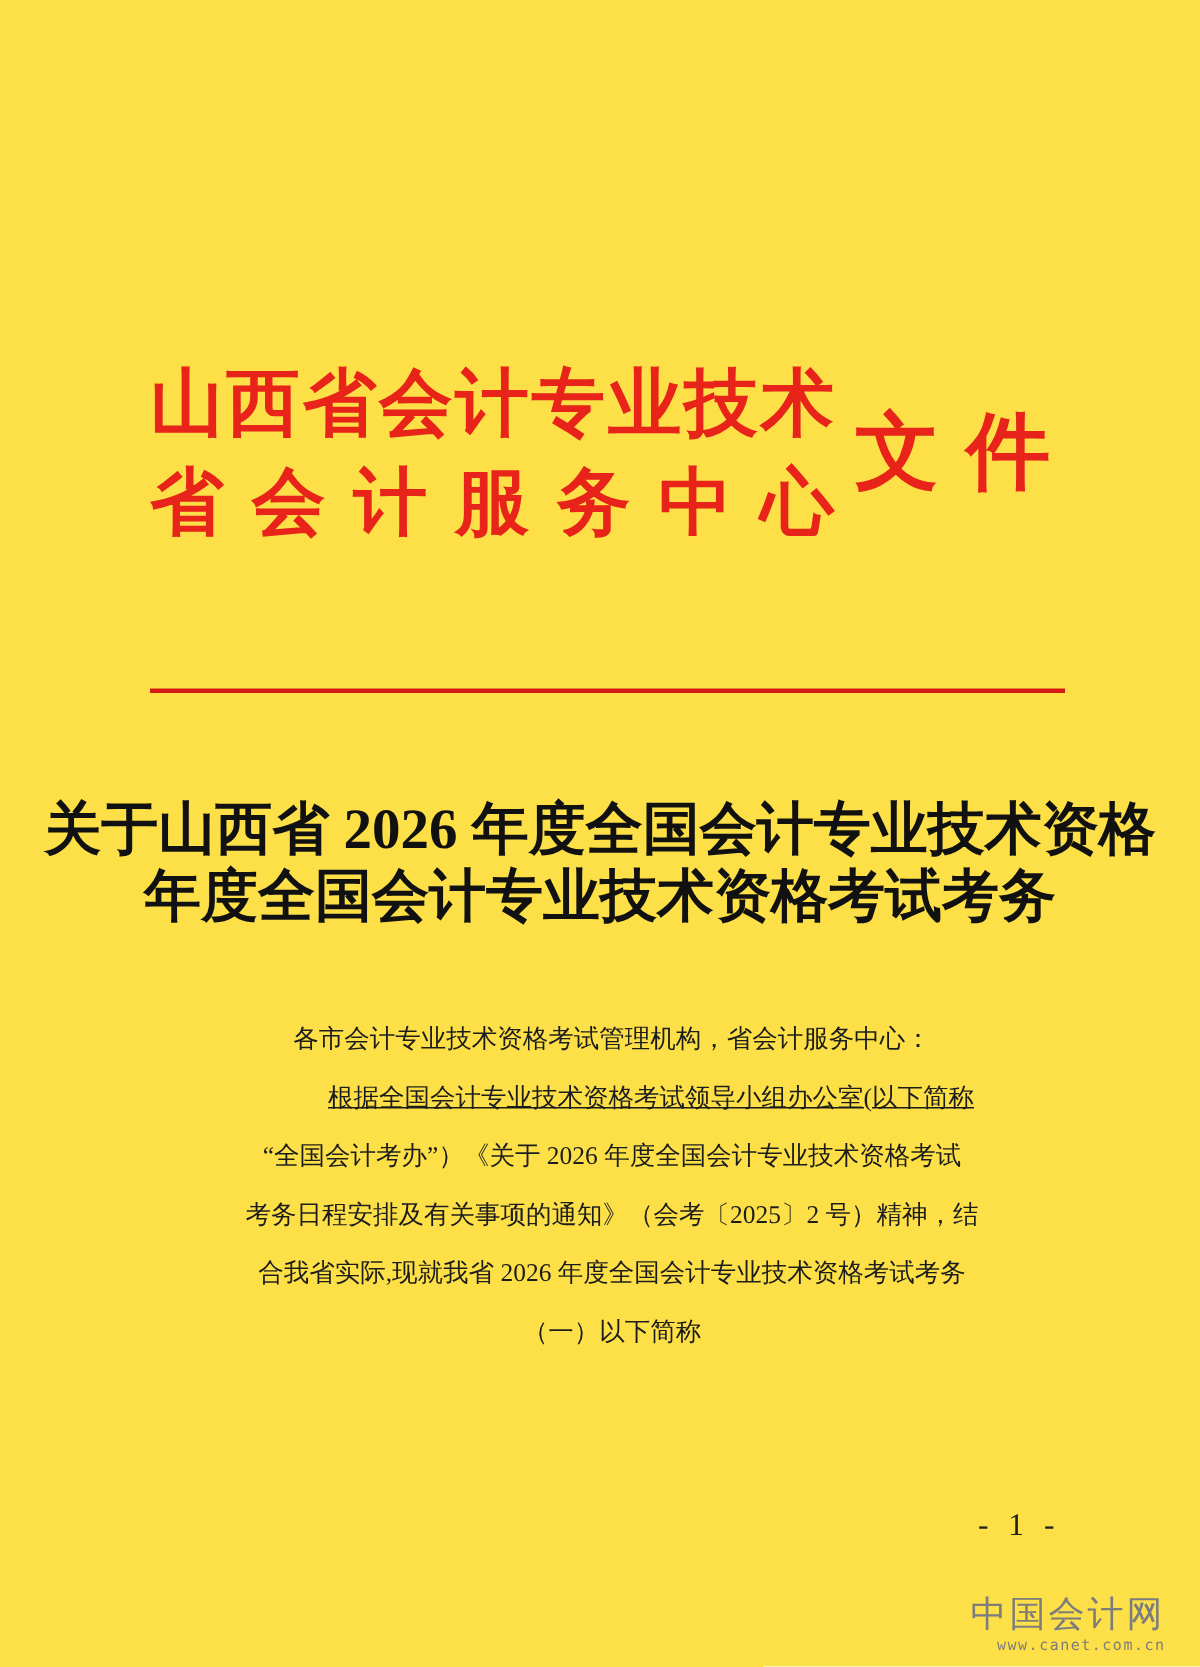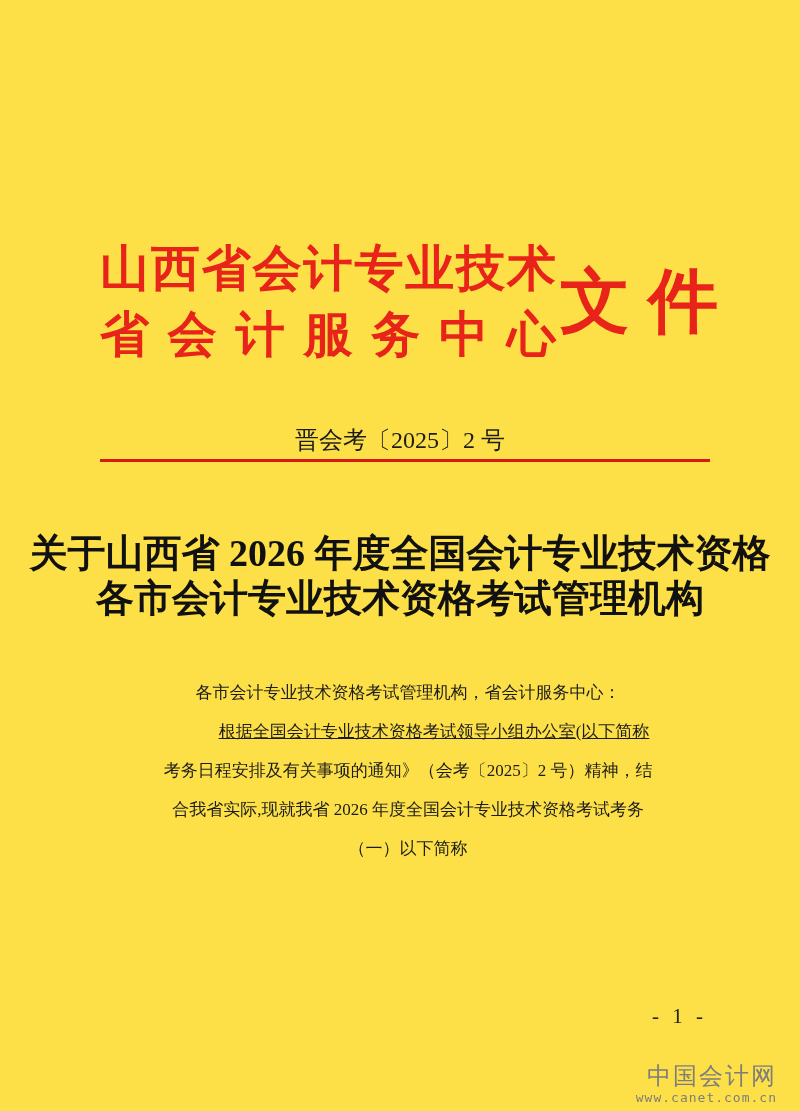--- a/index.html
+++ b/index.html
@@ -28,23 +28,23 @@
     font-size: 49px;
     line-height: 66px;
   }
   .org-line {
     text-align: justify;
     text-align-last: justify;
   }
   .doc-type {
     color: #e8231a;
     font-weight: bold;
-    font-size: 70px;
+    font-size: 56px;
     letter-spacing: 18px;
-    margin-left: 4px;
+    margin-left: 14px;
     white-space: nowrap;
   }
   
   .doc-number {
     position: absolute;
     top: 424px;
     left: 0;
     right: 0;
     text-align: center;
     font-size: 24px;
@@ -107,51 +107,51 @@
     text-align: right;
     color: #7d7d7d;
   }
   .watermark-name {
     font-size: 24px;
     letter-spacing: 2px;
     font-family: "DejaVu Sans", "Liberation Sans", sans-serif;
     line-height: 26px;
   }
   .watermark-url {
-    font-size: 13px;
+    font-size: 10px;
     font-family: "DejaVu Sans Mono", "Liberation Mono", monospace;
     letter-spacing: 1px;
     line-height: 17px;
   }
 </style>
 </head>
 <body>
 
 <div class="page">
 
   <div class="letterhead">
     <div class="org-name">
       <div class="org-line">山西省会计专业技术</div>
       <div class="org-line">省会计服务中心</div>
     </div>
     <div class="doc-type">文件</div>
   </div>
 
-  <div class="doc-number">晋会考〔2025〕2 号</div>
 
   <div class="divider"></div>
 
   <div class="title">
     <div>关于山西省 2026 年度全国会计专业技术资格</div>
-    <div>各市会计专业技术资格考试管理机构</div>
+    <div>年度全国会计专业技术资格考试考务</div>
   </div>
 
   <div class="body-text">
     <div class="body-line">各市会计专业技术资格考试管理机构，省会计服务中心：</div>
     <div class="body-line indent-2">根据全国会计专业技术资格考试领导小组办公室(以下简称</div>
+    <div class="body-line">“全国会计考办”）《关于 2026 年度全国会计专业技术资格考试</div>
     <div class="body-line">考务日程安排及有关事项的通知》（会考〔2025〕2 号）精神，结</div>
     <div class="body-line">合我省实际,现就我省 2026 年度全国会计专业技术资格考试考务</div>
     <div class="body-line">（一）以下简称</div>
   </div>
 
   <div class="page-number">- 1 -</div>
 
   <div class="watermark">
     <div class="watermark-name">中国会计网</div>
     <div class="watermark-url">www.canet.com.cn</div>

